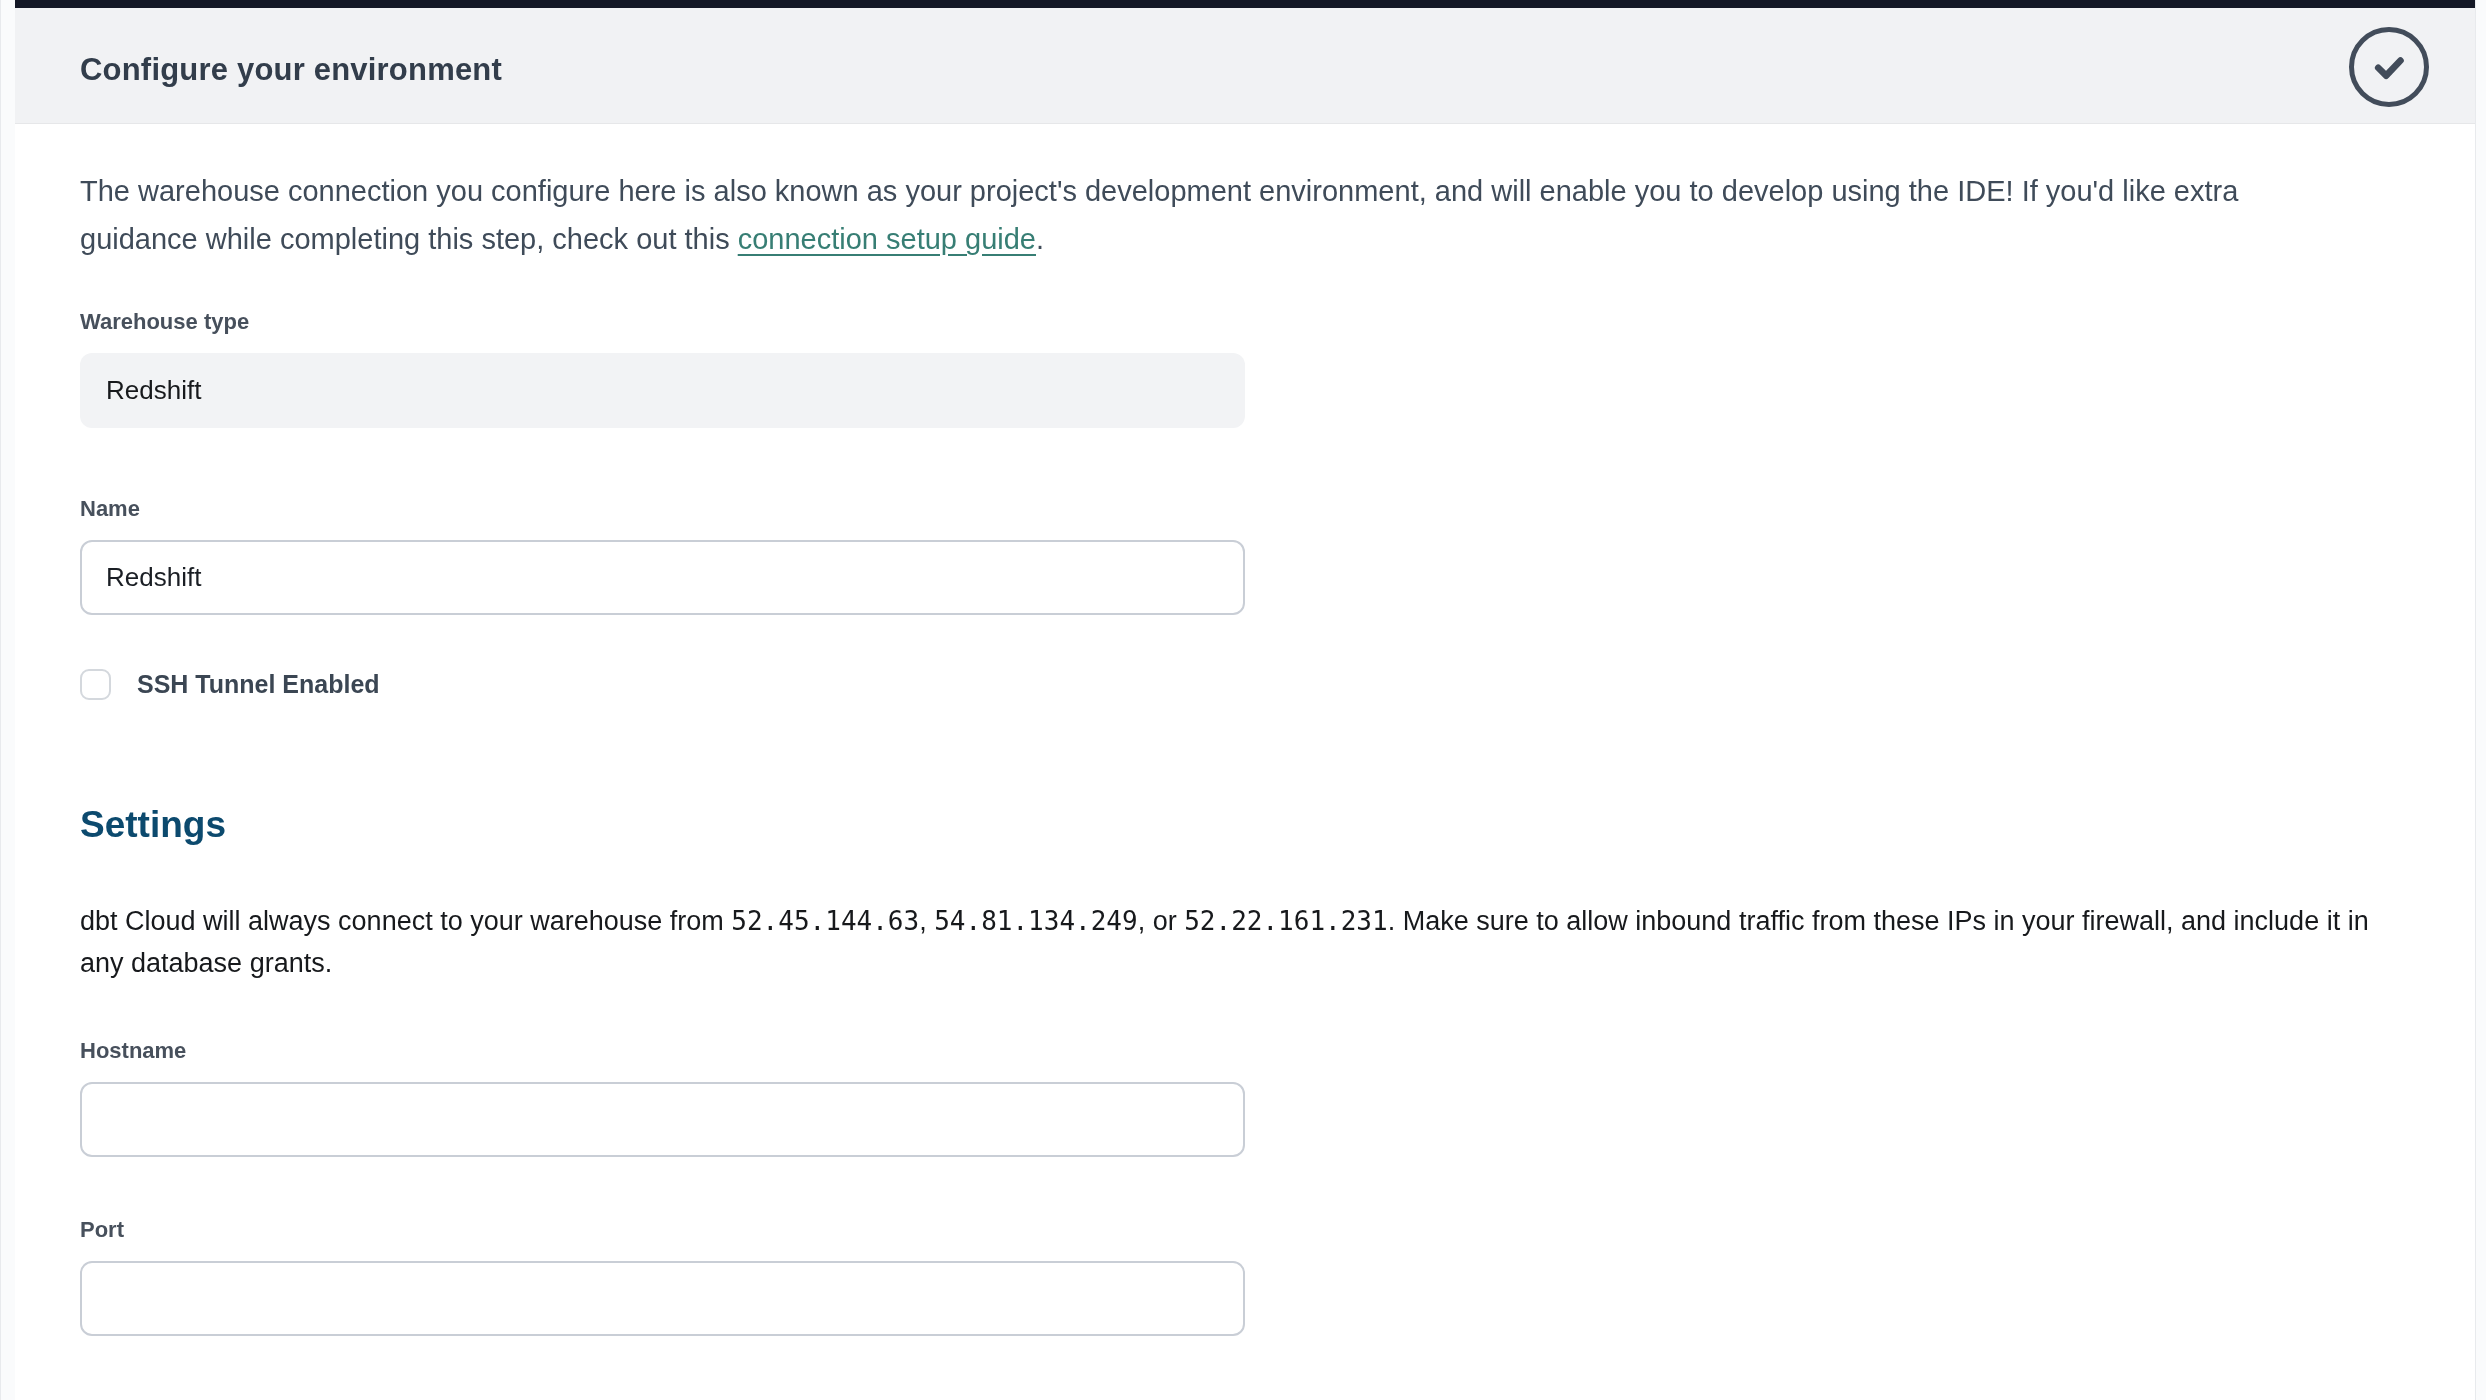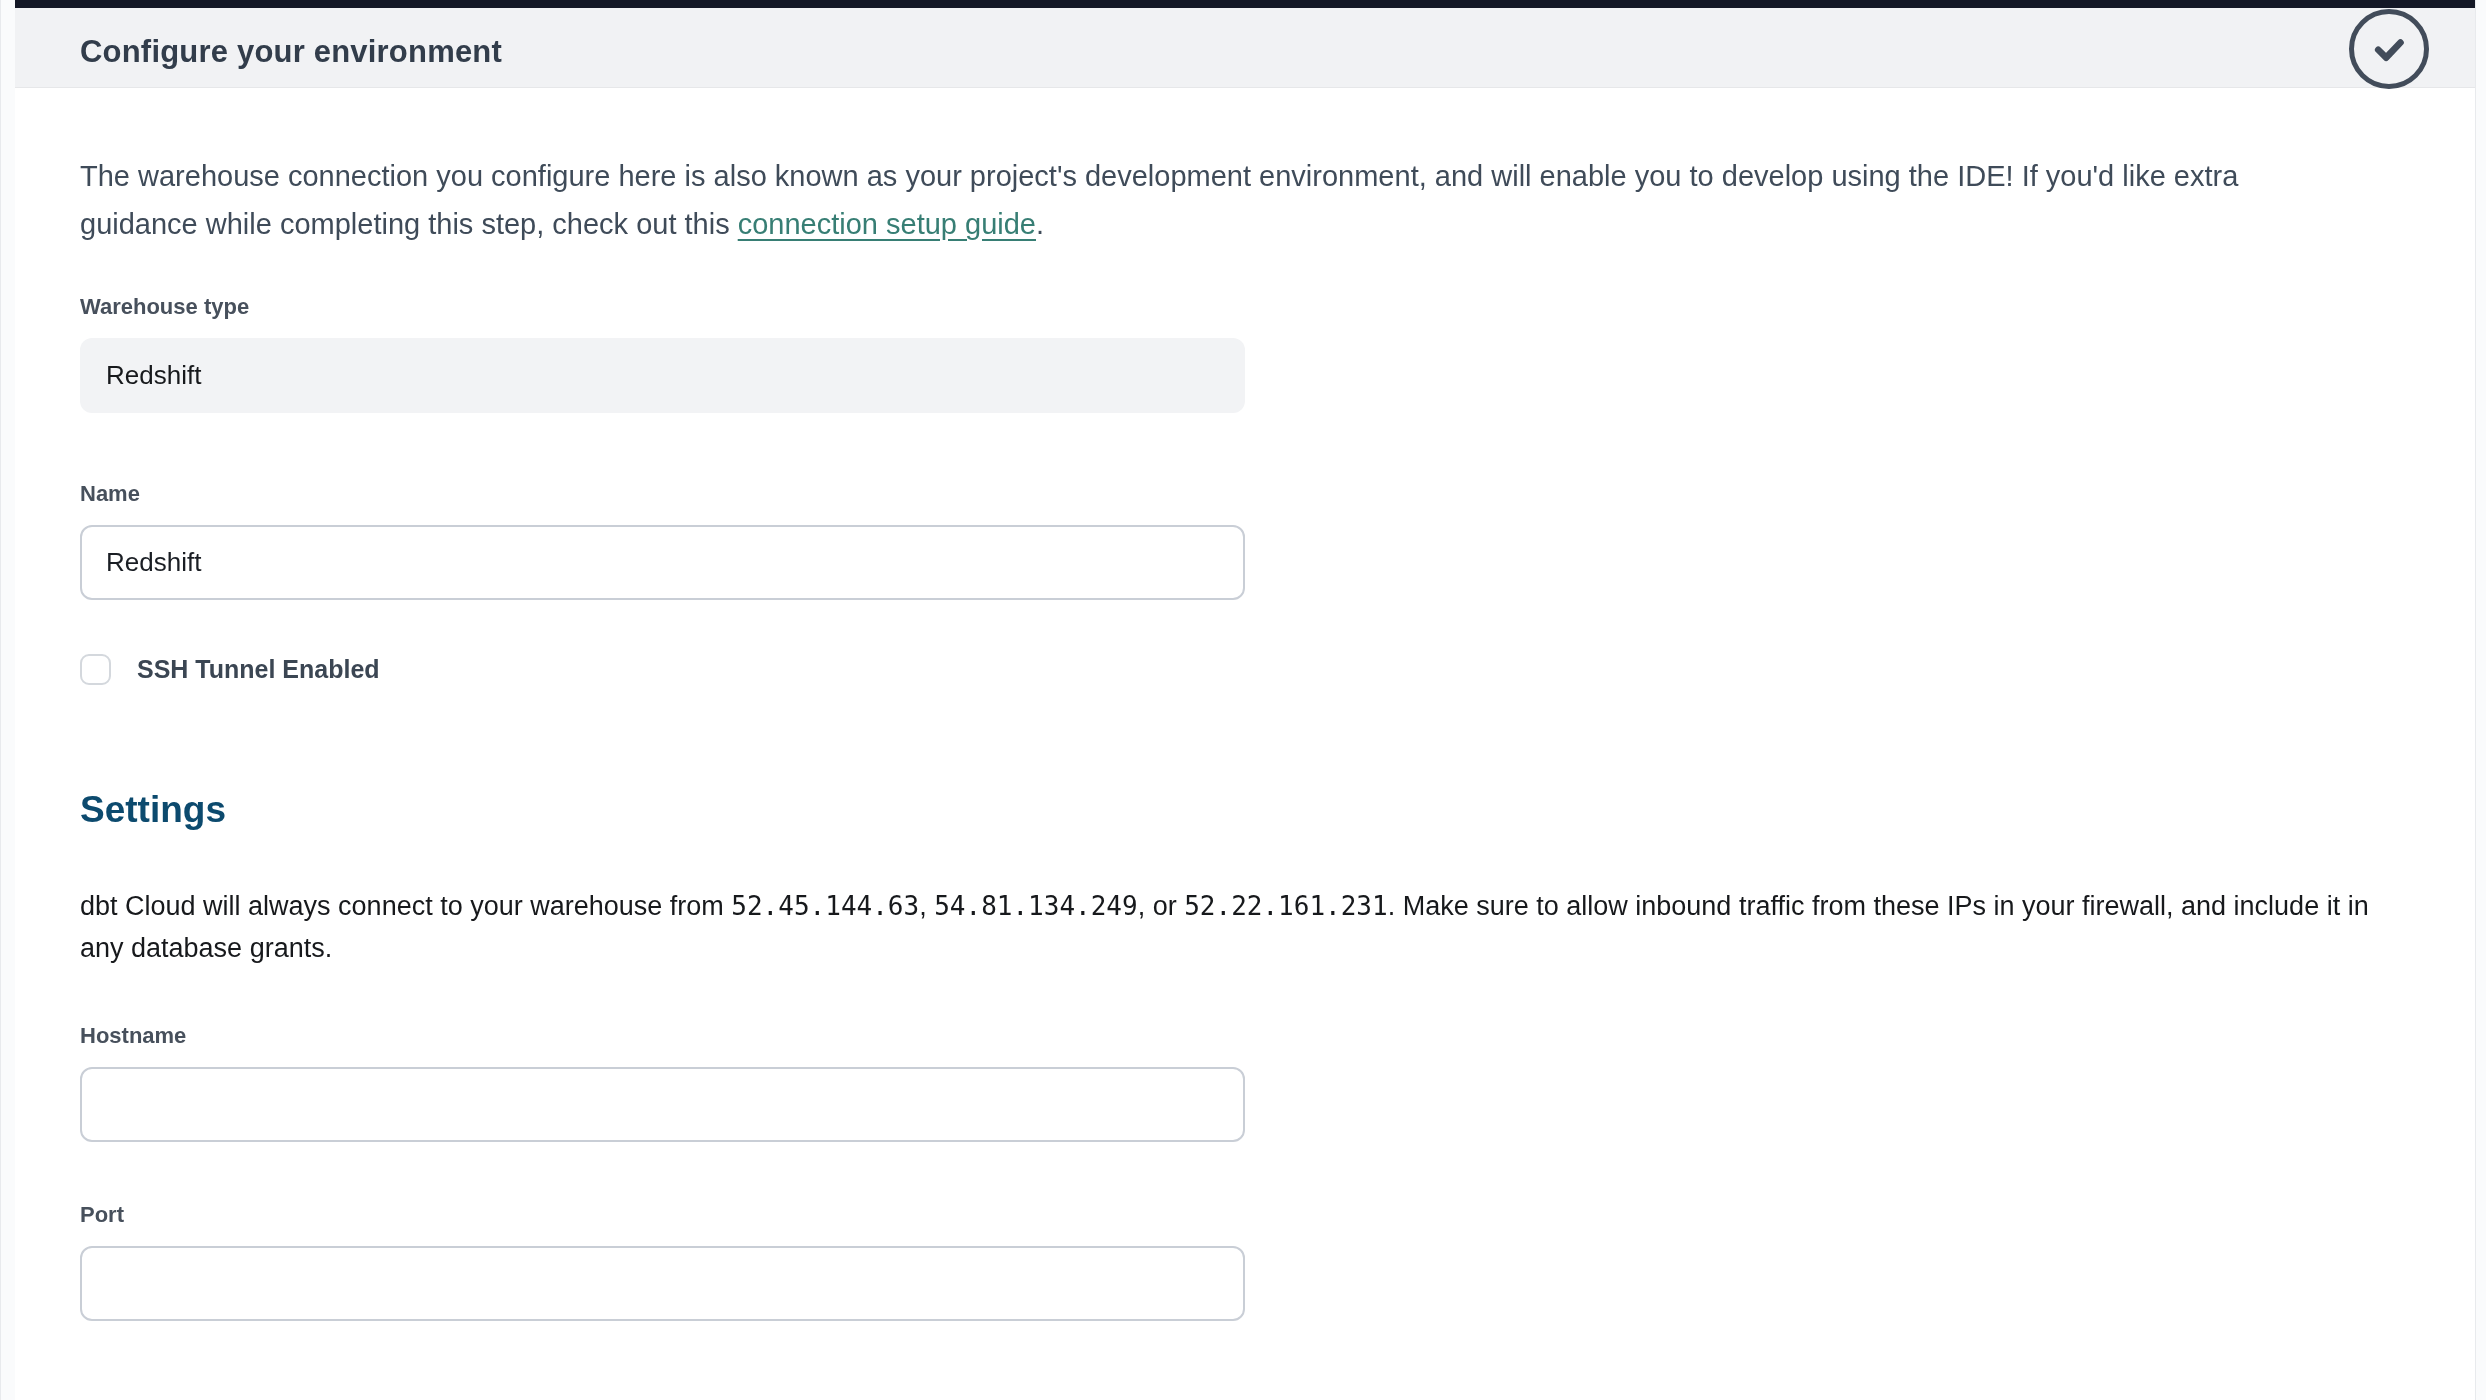--- a/index.html
+++ b/index.html
@@ -30,21 +30,21 @@
     position:absolute;
     left:15px; top:0; width:2461px; height:1400px;
     background:var(--card-bg);
     border-right:1px solid var(--gutter-line);
   }
   .card-topbar{
     height:8px;
     background:var(--topbar);
   }
   .card-header{
-    height:80px;
+    height:116px;
     background:var(--header-bg);
     border-bottom:1px solid var(--header-border);
     display:flex;
     align-items:center;
     justify-content:space-between;
     padding:8px 46px 0 65px;
   }
   .page-title{
     font-size:31px;
     font-weight:700;
@@ -53,21 +53,21 @@
   }
   .check-badge{
     width:80px;height:80px;
     border:5px solid var(--icon);
     border-radius:50%;
     display:flex;align-items:center;justify-content:center;
     background:transparent;
     margin-top:-6px;
   }
   .content{
-    padding:64px 0 0 65px;
+    padding:43px 0 0 65px;
   }
   .intro{
     font-size:29px;
     line-height:48px;
     color:var(--body-text);
     max-width:2270px;
     margin-bottom:44px;
   }
   .intro a{
     color:var(--link);

